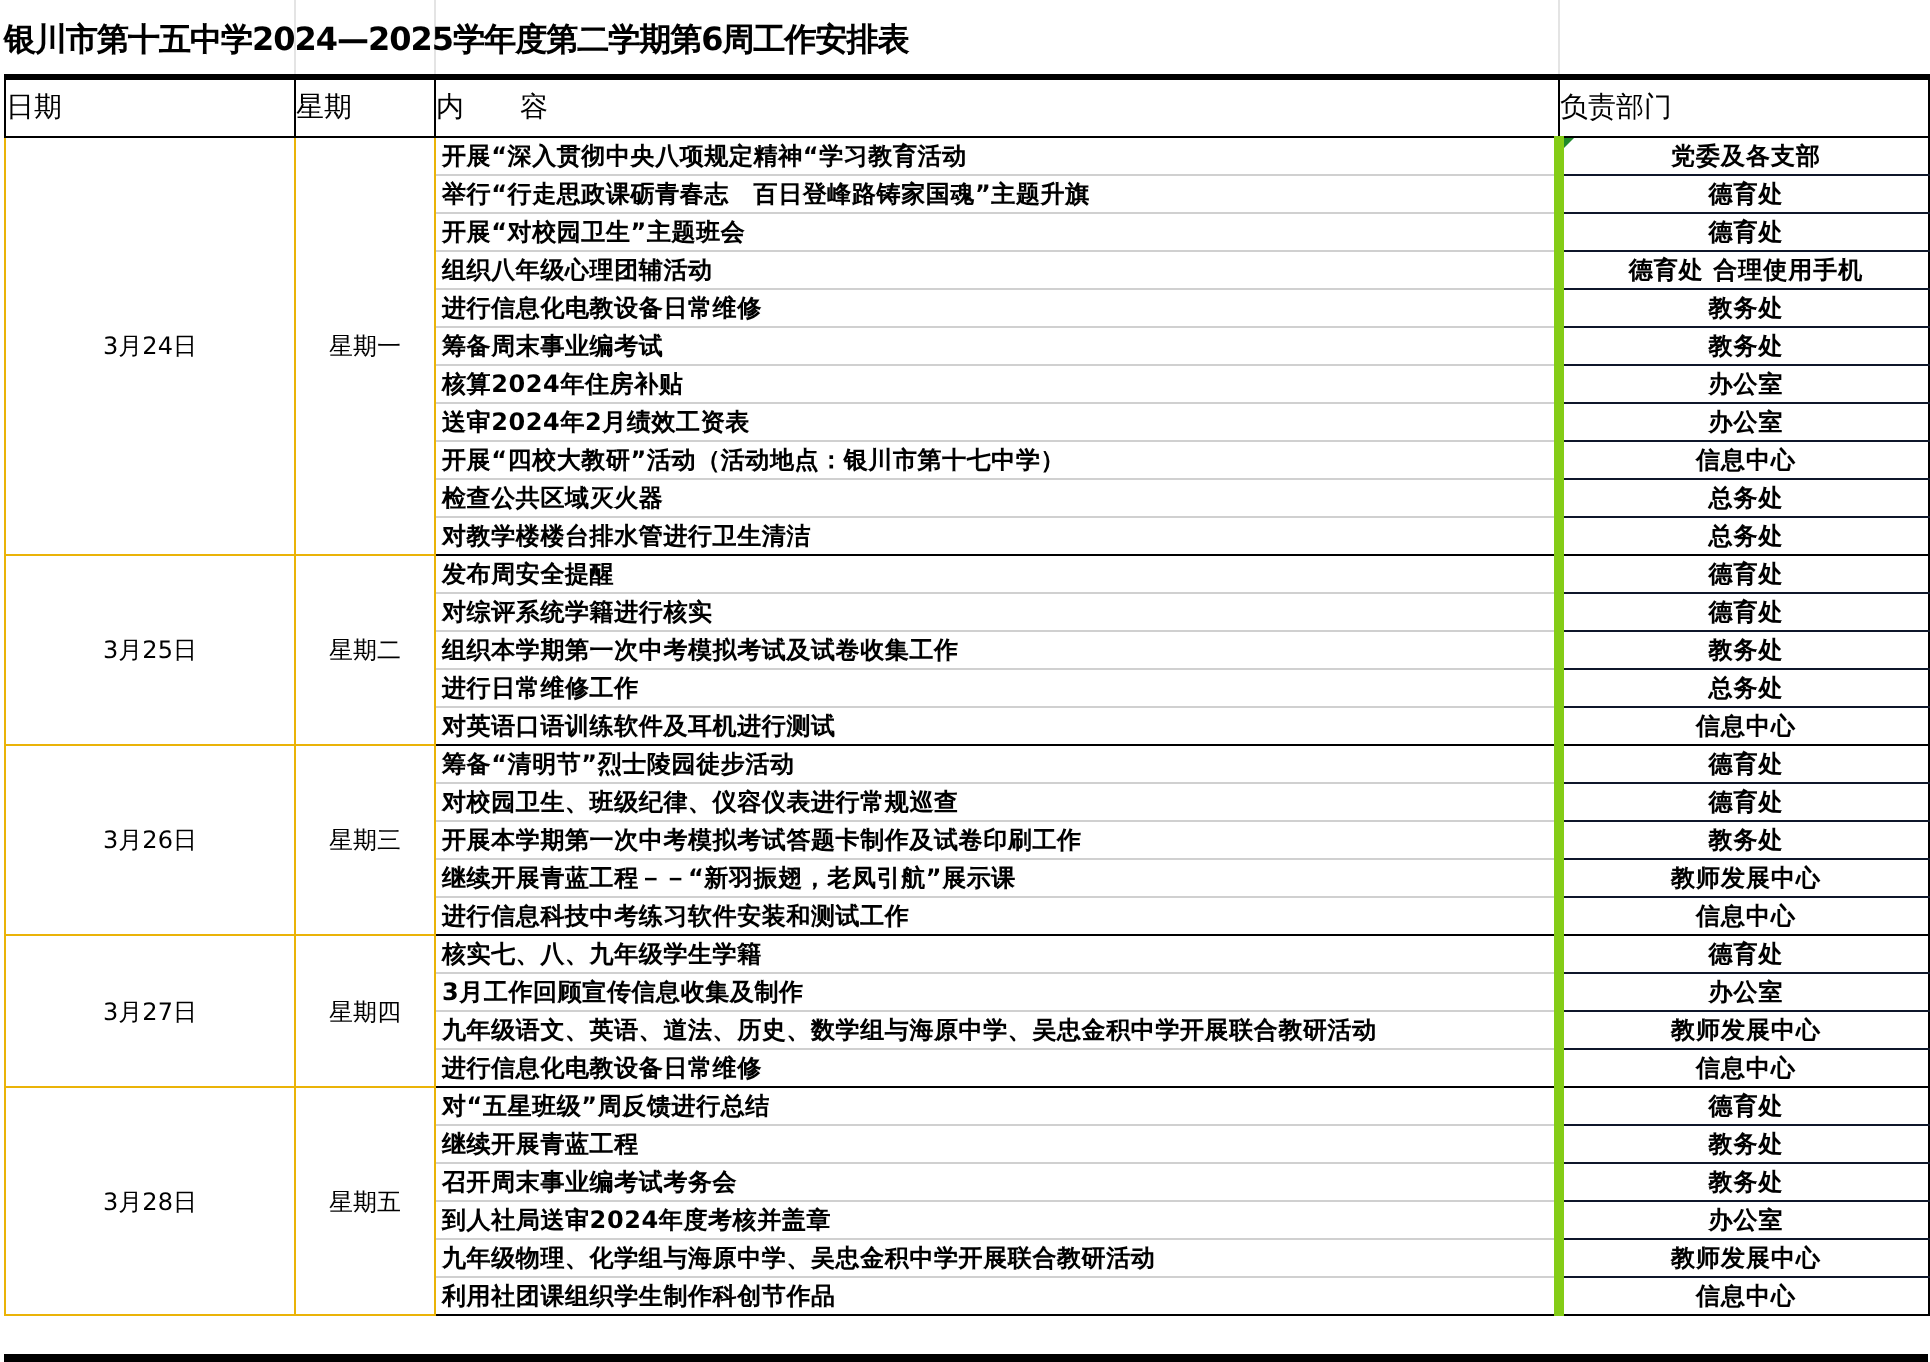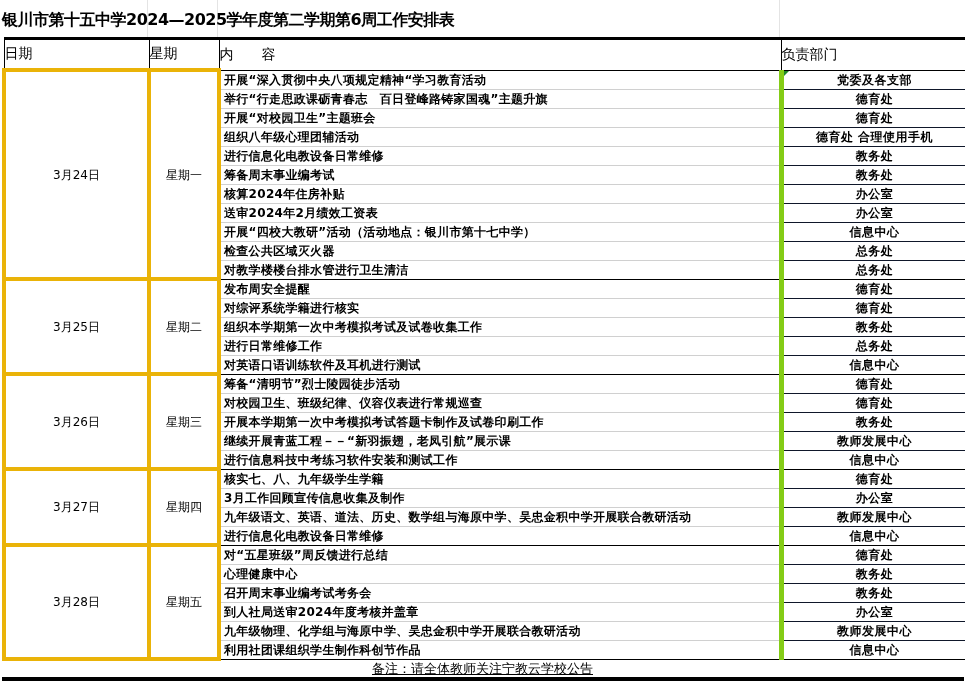--- a/index.html
+++ b/index.html
@@ -14,21 +14,21 @@
                 table-layout: fixed; width: 962px; }
   table.sched col.c-date { width: 145px; }
   table.sched col.c-week { width: 70px; }
   table.sched col.c-content { width: 562px; }
   table.sched col.c-dept { width: 185px; }
   table.sched th { height: 28px; font-size: 14px; font-weight: normal;
                    border: 1px solid #000; border-top: 3px solid #000; text-align: left;
                    padding: 0; }
   table.sched td { padding: 0; font-size: 12px; height: 18px; line-height: 18px;
                    white-space: nowrap; overflow: hidden; }
-  td.date, td.week { border: 4px solid #eab308; text-align: center; font-size: 13px;
+  td.date, td.week { border: 1px solid #eab308; text-align: center; font-size: 13px;
                      vertical-align: middle; }
   td.content { border-left: 1px solid #000; border-right: 5px solid #84cc16;
                border-bottom: 1px solid #d0d0d0; padding-left: 3px !important;
                font-weight: bold; letter-spacing: 0.3px; }
   td.dept { border-right: 1px solid #000; border-bottom: 1px solid #0f172a;
             text-align: center; font-weight: bold; letter-spacing: 0.5px; position: relative; }
   tr.last-of-day td.content, tr.last-of-day td.dept { border-bottom: 1px solid #000; }
   .note-flag { position: absolute; left: 0; top: 0; width: 0; height: 0;
                border-top: 5px solid #1f8a2a; border-right: 5px solid transparent; }
   .footer { position: absolute; left: 2px; top: 661px; width: 961px; height: 16px;
@@ -170,21 +170,21 @@
           <td class="content">进行信息化电教设备日常维修</td>
           <td class="dept"><span>信息中心</span></td>
         </tr>
         <tr>
           <td class="date" rowspan="6">3月28日</td>
           <td class="week" rowspan="6">星期五</td>
           <td class="content">对“五星班级”周反馈进行总结</td>
           <td class="dept"><span>德育处</span></td>
         </tr>
         <tr>
-          <td class="content">心理健康中心</td>
+          <td class="content">继续开展青蓝工程</td>
           <td class="dept"><span>教务处</span></td>
         </tr>
         <tr>
           <td class="content">召开周末事业编考试考务会</td>
           <td class="dept"><span>教务处</span></td>
         </tr>
         <tr>
           <td class="content">到人社局送审2024年度考核并盖章</td>
           <td class="dept"><span>办公室</span></td>
         </tr>
@@ -192,15 +192,14 @@
           <td class="content">九年级物理、化学组与海原中学、吴忠金积中学开展联合教研活动</td>
           <td class="dept"><span>教师发展中心</span></td>
         </tr>
         <tr class="last-of-day">
           <td class="content">利用社团课组织学生制作科创节作品</td>
           <td class="dept"><span>信息中心</span></td>
         </tr>
       </tbody>
   </table>
 
-  <div class="footer"><span>备注：请全体教师关注宁教云学校公告</span></div>
   <div class="bottom-rule"></div>
 </div>
 
 </body></html>

